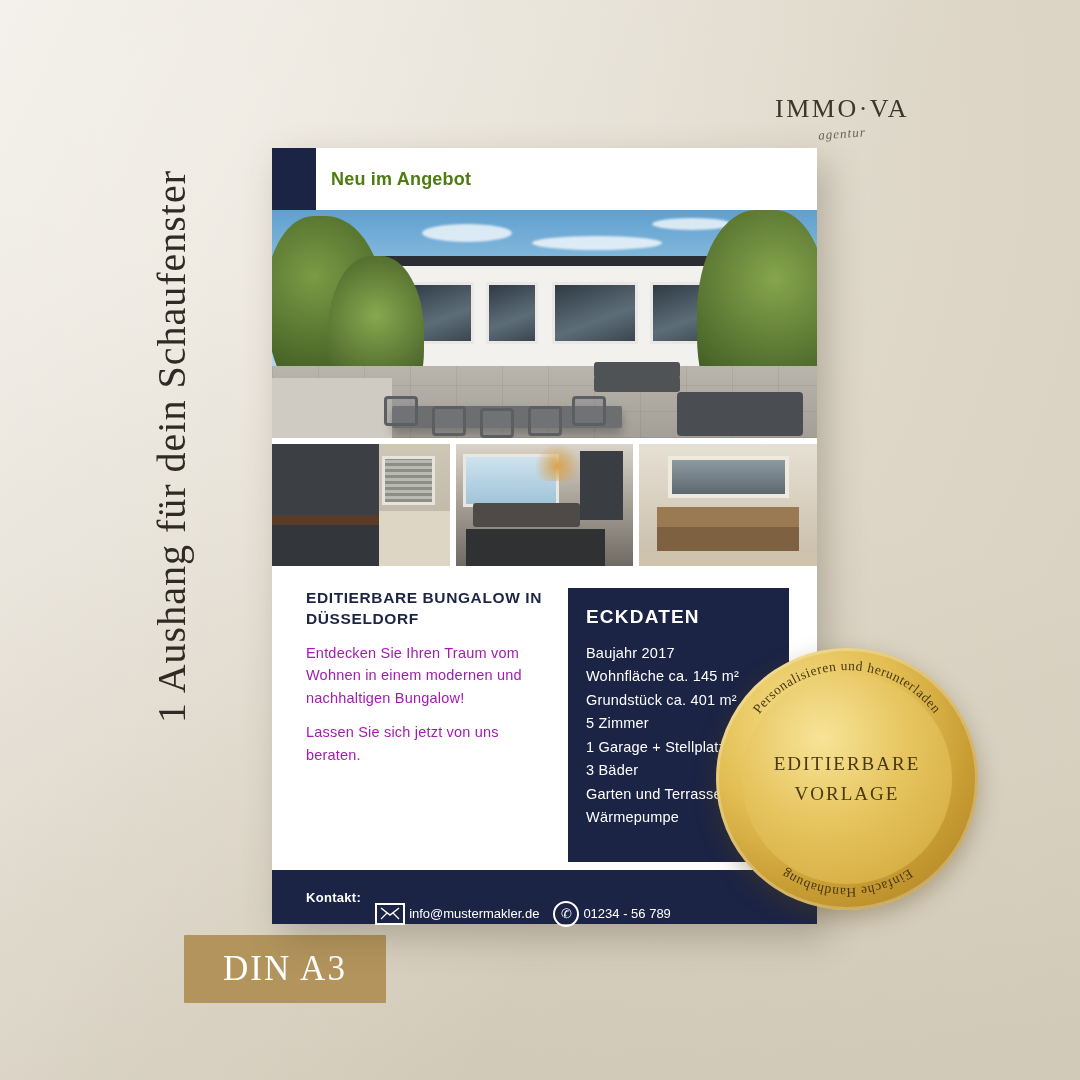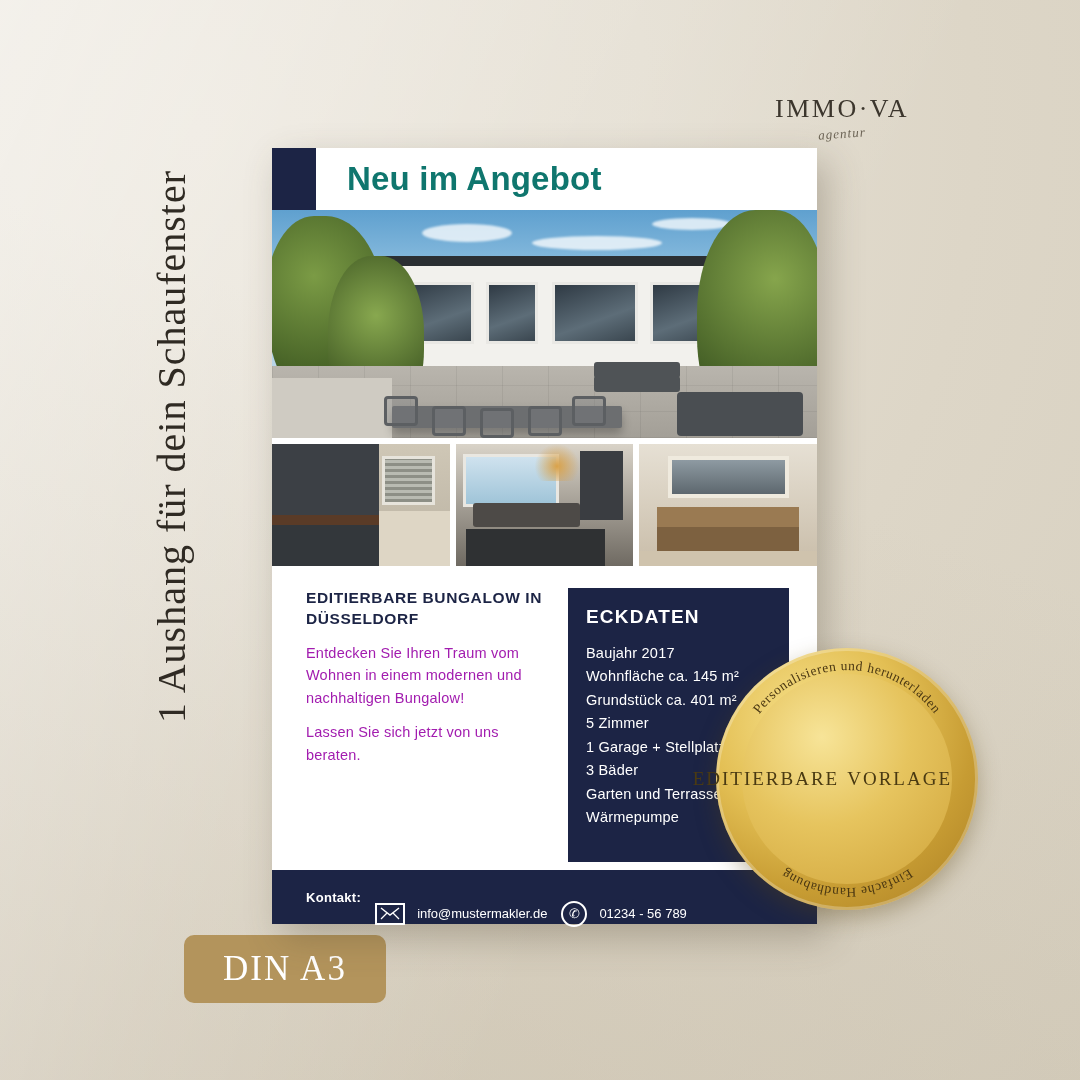--- a/index.html
+++ b/index.html
@@ -54,21 +54,21 @@
     letter-spacing: 1px;
     white-space: nowrap;
   }
 
   
   .din-badge {
     position: absolute; left: 184px; top: 935px;
     width: 202px; height: 68px;
     background: #b3945c;
     display: flex; align-items: center; justify-content: center;
-    border-radius: 10px;
+    border-radius: 1px;
   }
   .din-badge span {
     font-family: "Liberation Serif", serif;
     font-size: 35px; letter-spacing: 2px; color: #ffffff;
   }
 
   
   .flyer {
     position: absolute;
     left: 272px; top: 148px;
@@ -80,22 +80,22 @@
     height: 62px;
     display: flex; align-items: stretch;
     border-bottom: 0;
   }
   .hdr-block {
     width: 44px; background: #1c2445;
   }
   .hdr-title {
     flex: 1;
     display: flex; align-items: center;
-    padding-left: 31px;
-    font-size: 33px; font-weight: bold; color: #0f766e;
+    padding-left: 15px;
+    font-size: 18px; font-weight: bold; color: #4d7c0f;
     letter-spacing: 0.2px;
   }
   .hdr-logo {
     display: flex; align-items: center; gap: 4px;
     padding-right: 22px;
   }
   .hdr-logo .logo-text {
     font-family: "Liberation Serif", serif;
     font-size: 19px; color: #1c2445; letter-spacing: 0.5px;
   }
@@ -189,42 +189,42 @@
   
   .footer {
     position: absolute; left: 0; right: 0; bottom: 0;
     height: 54px; background: #1c2445;
     display: flex; align-items: center;
     padding: 0 22px 0 34px;
     color: #ffffff;
     gap: 14px;
   }
   .footer .kontakt { font-size: 13px; font-weight: bold; letter-spacing: 0.3px; }
-  .foot-item { display: flex; align-items: center; gap: 12px; font-size: 13px; margin-top: 33px; }
+  .foot-item { display: flex; align-items: center; gap: 4px; font-size: 13px; margin-top: 33px; }
   .ico-box {
     width: 30px; height: 22px; border: 2px solid #ffffff;
     display: flex; align-items: center; justify-content: center;
     font-size: 12px; line-height: 1;
   }
   .ico-circle {
     width: 26px; height: 26px; border-radius: 50%; border: 2px solid #ffffff;
     display: flex; align-items: center; justify-content: center; font-size: 13px;
   }
 
   
   .seal {
     position: absolute; left: 716px; top: 648px;
     width: 262px; height: 262px; border-radius: 50%;
     background: radial-gradient(circle at 34% 28%, #f6e08a 0%, #e3bf54 38%, #c79c33 66%, #a87c22 100%);
     box-shadow: 0 8px 22px rgba(90,70,20,0.35), inset 0 0 0 3px rgba(255,255,255,0.25);
   }
   .seal-core {
     position: absolute; inset: 26px; border-radius: 50%;
     background: radial-gradient(circle at 38% 30%, #f7e498 0%, #e6c45e 45%, #cfa33a 100%);
-    display: flex; flex-direction: row; align-items: center; justify-content: flex-end;
+    display: flex; flex-direction: column; align-items: center; justify-content: center;
     gap: 8px;
   }
   .seal-core div {
     font-family: "Liberation Serif", serif;
     font-size: 19px; letter-spacing: 2px; color: #4a3a12;
     text-align: center;
   }
   .seal-arc {
     position: absolute; inset: 0;
   }

